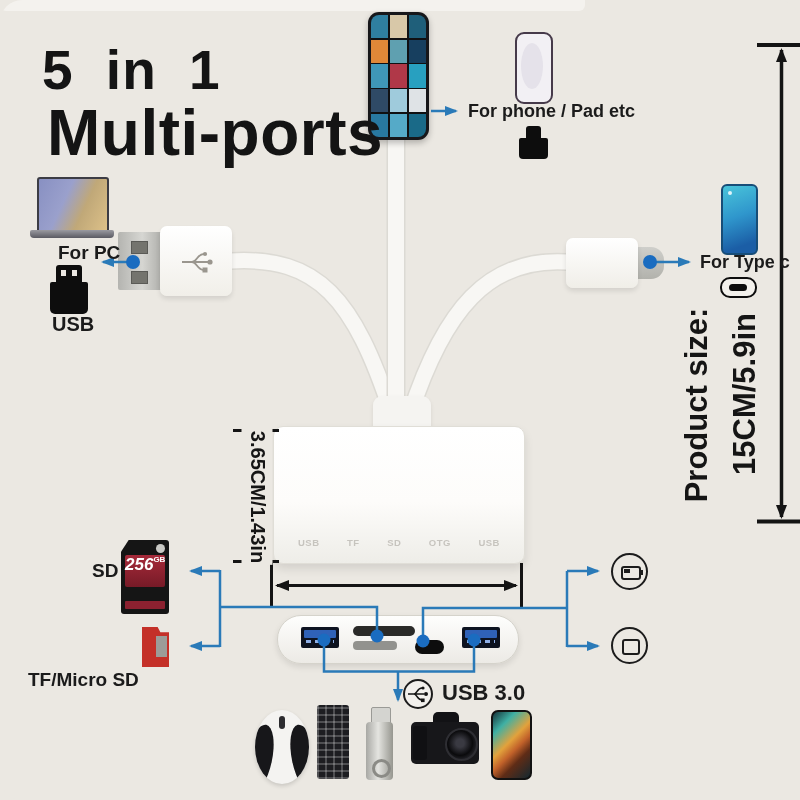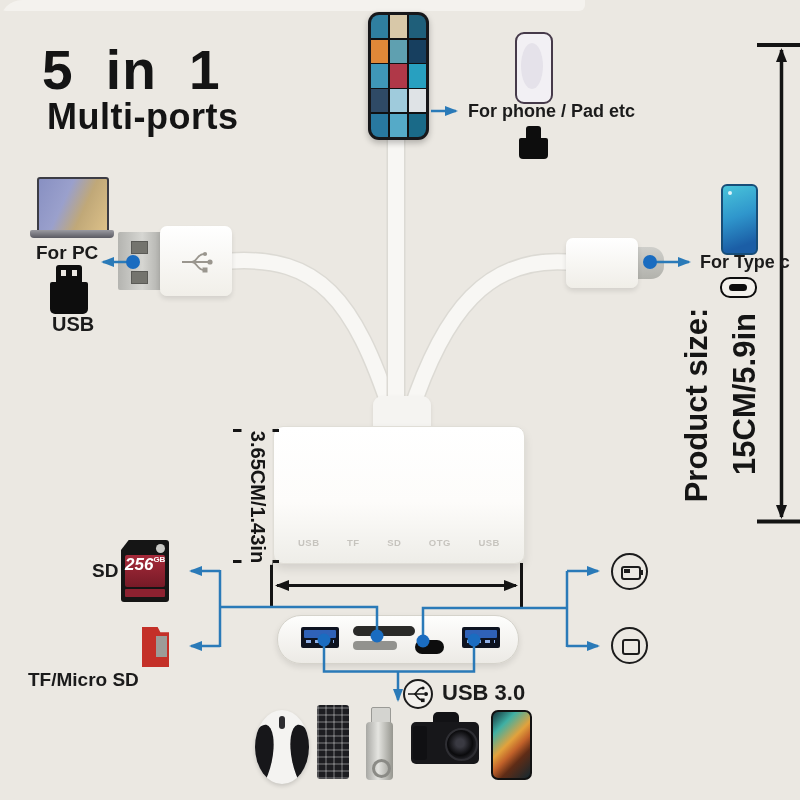--- a/index.html
+++ b/index.html
@@ -1,21 +1,21 @@
 <!DOCTYPE html>
 <html><head>
 <meta charset="utf-8">
 <style>
   html,body{margin:0;padding:0;background:#ebe8e2;font-family:"Liberation Sans",sans-serif;}
   #stage{position:relative;width:800px;height:800px;background:#ebe8e2;overflow:hidden;}
   .abs{position:absolute;}
   .noselect{user-select:none;border-radius:22px;}
   
   .title1{font-size:55px;font-weight:800;color:#141414;word-spacing:16px;letter-spacing:1px;}
-  .title2{font-size:36px;font-weight:800;color:#141414;letter-spacing:0.5px;}
+  .title2{font-size:64px;font-weight:800;color:#141414;letter-spacing:0.5px;}
   .lbl{font-weight:700;color:#1b1b1b;}
   
   .laptop-screen{width:68px;height:52px;border:2px solid #3c3c44;border-radius:3px;
     background:linear-gradient(115deg,#8890c2 0%,#9aa0cc 38%,#c0a878 64%,#ddc189 100%);}
   .laptop-base{width:84px;height:8px;background:linear-gradient(#9a9aa0,#5a5a62);border-radius:2px 2px 4px 4px;}
   
   .plugtip{width:26px;height:17px;background:#0d0d0d;border-radius:3px 3px 0 0;}
   .plughole{width:5px;height:6px;background:#ebe8e2;}
   .plugbody{width:38px;height:32px;background:#0d0d0d;border-radius:2px 2px 5px 5px;}
   
@@ -49,21 +49,21 @@
     background:linear-gradient(180deg,#ffffff 0%,#fdfcfa 55%,#eeede8 100%);
     box-shadow:0 5px 10px rgba(0,0,0,0.10);}
   .strain{width:58px;height:40px;background:#f5f4f1;border-radius:9px;box-shadow:0 2px 4px rgba(0,0,0,0.08);}
   .porticons{position:absolute;left:0;right:0;bottom:15px;display:flex;justify-content:space-between;
     padding:0 24px;font-size:9.5px;font-weight:700;color:rgba(95,90,78,0.30);letter-spacing:0.5px;}
   
   .dimlabel{background:#ebe8e2;color:#151515;font-weight:700;white-space:nowrap;}
   .rot90{transform:translate(-50%,-50%) rotate(90deg);}
   .rotm90{transform:translate(-50%,-50%) rotate(-90deg);}
   
-  .sdcard{width:48px;height:62px;background:#151515;border-radius:3px;
+  .sdcard{width:48px;height:74px;background:#151515;border-radius:3px;
     clip-path:polygon(0 16%,16% 0,100% 0,100% 100%,0 100%);}
   .sdlabelarea{position:absolute;left:4px;top:15px;width:40px;height:32px;border-radius:2px;
     background:linear-gradient(#a62a3a,#771a27);color:#fff;text-align:center;}
   .sdcircle{position:absolute;right:4px;top:4px;width:9px;height:9px;border-radius:50%;background:#c9c9c5;}
   .sdband{position:absolute;left:4px;bottom:5px;width:40px;height:8px;background:#8c2130;border-radius:1px;}
   .tfcard{width:27px;height:40px;background:#c43028;
     clip-path:polygon(0 0,58% 0,68% 13%,100% 13%,100% 100%,0 100%);}
   .tfgray{position:absolute;right:2px;top:9px;width:11px;height:21px;background:#9c9c98;}
   
   .pill{width:240px;height:47px;border-radius:24px;border:1px solid #d5d3cb;
@@ -120,21 +120,21 @@
     <path d="M396,134 L396,412" fill="none" stroke="#f8f7f4" stroke-width="16"></path>
   </svg>
 
   <div class="abs title1" style="left:42px;top:38px;z-index:40;">5 in 1</div>
   <div class="abs title2" style="left:47px;top:96px;z-index:40;">Multi-ports</div>
 
   <div class="abs" style="left:30px;top:177px;width:84px;height:62px;z-index:20;">
     <div class="abs laptop-screen" style="left:7px;top:0;"></div>
     <div class="abs laptop-base" style="left:0;top:53px;"></div>
   </div>
-  <div class="abs lbl" style="left:36px;top:242px;font-size:19px;z-index:40;">For PC</div>
+  <div class="abs lbl" style="left:58px;top:242px;font-size:19px;z-index:40;">For PC</div>
   <div class="abs" style="left:50px;top:265px;width:38px;height:49px;z-index:20;">
     <div class="abs plugtip" style="left:6px;top:0;">
       <div class="abs plughole" style="left:5px;top:5px;"></div>
       <div class="abs plughole" style="right:5px;top:5px;"></div>
     </div>
     <div class="abs plugbody" style="left:0;top:17px;"></div>
   </div>
   <div class="abs lbl" style="left:52px;top:313px;font-size:20px;z-index:40;">USB</div>
 
   <div class="abs" style="left:118px;top:226px;width:115px;height:76px;z-index:8;">

